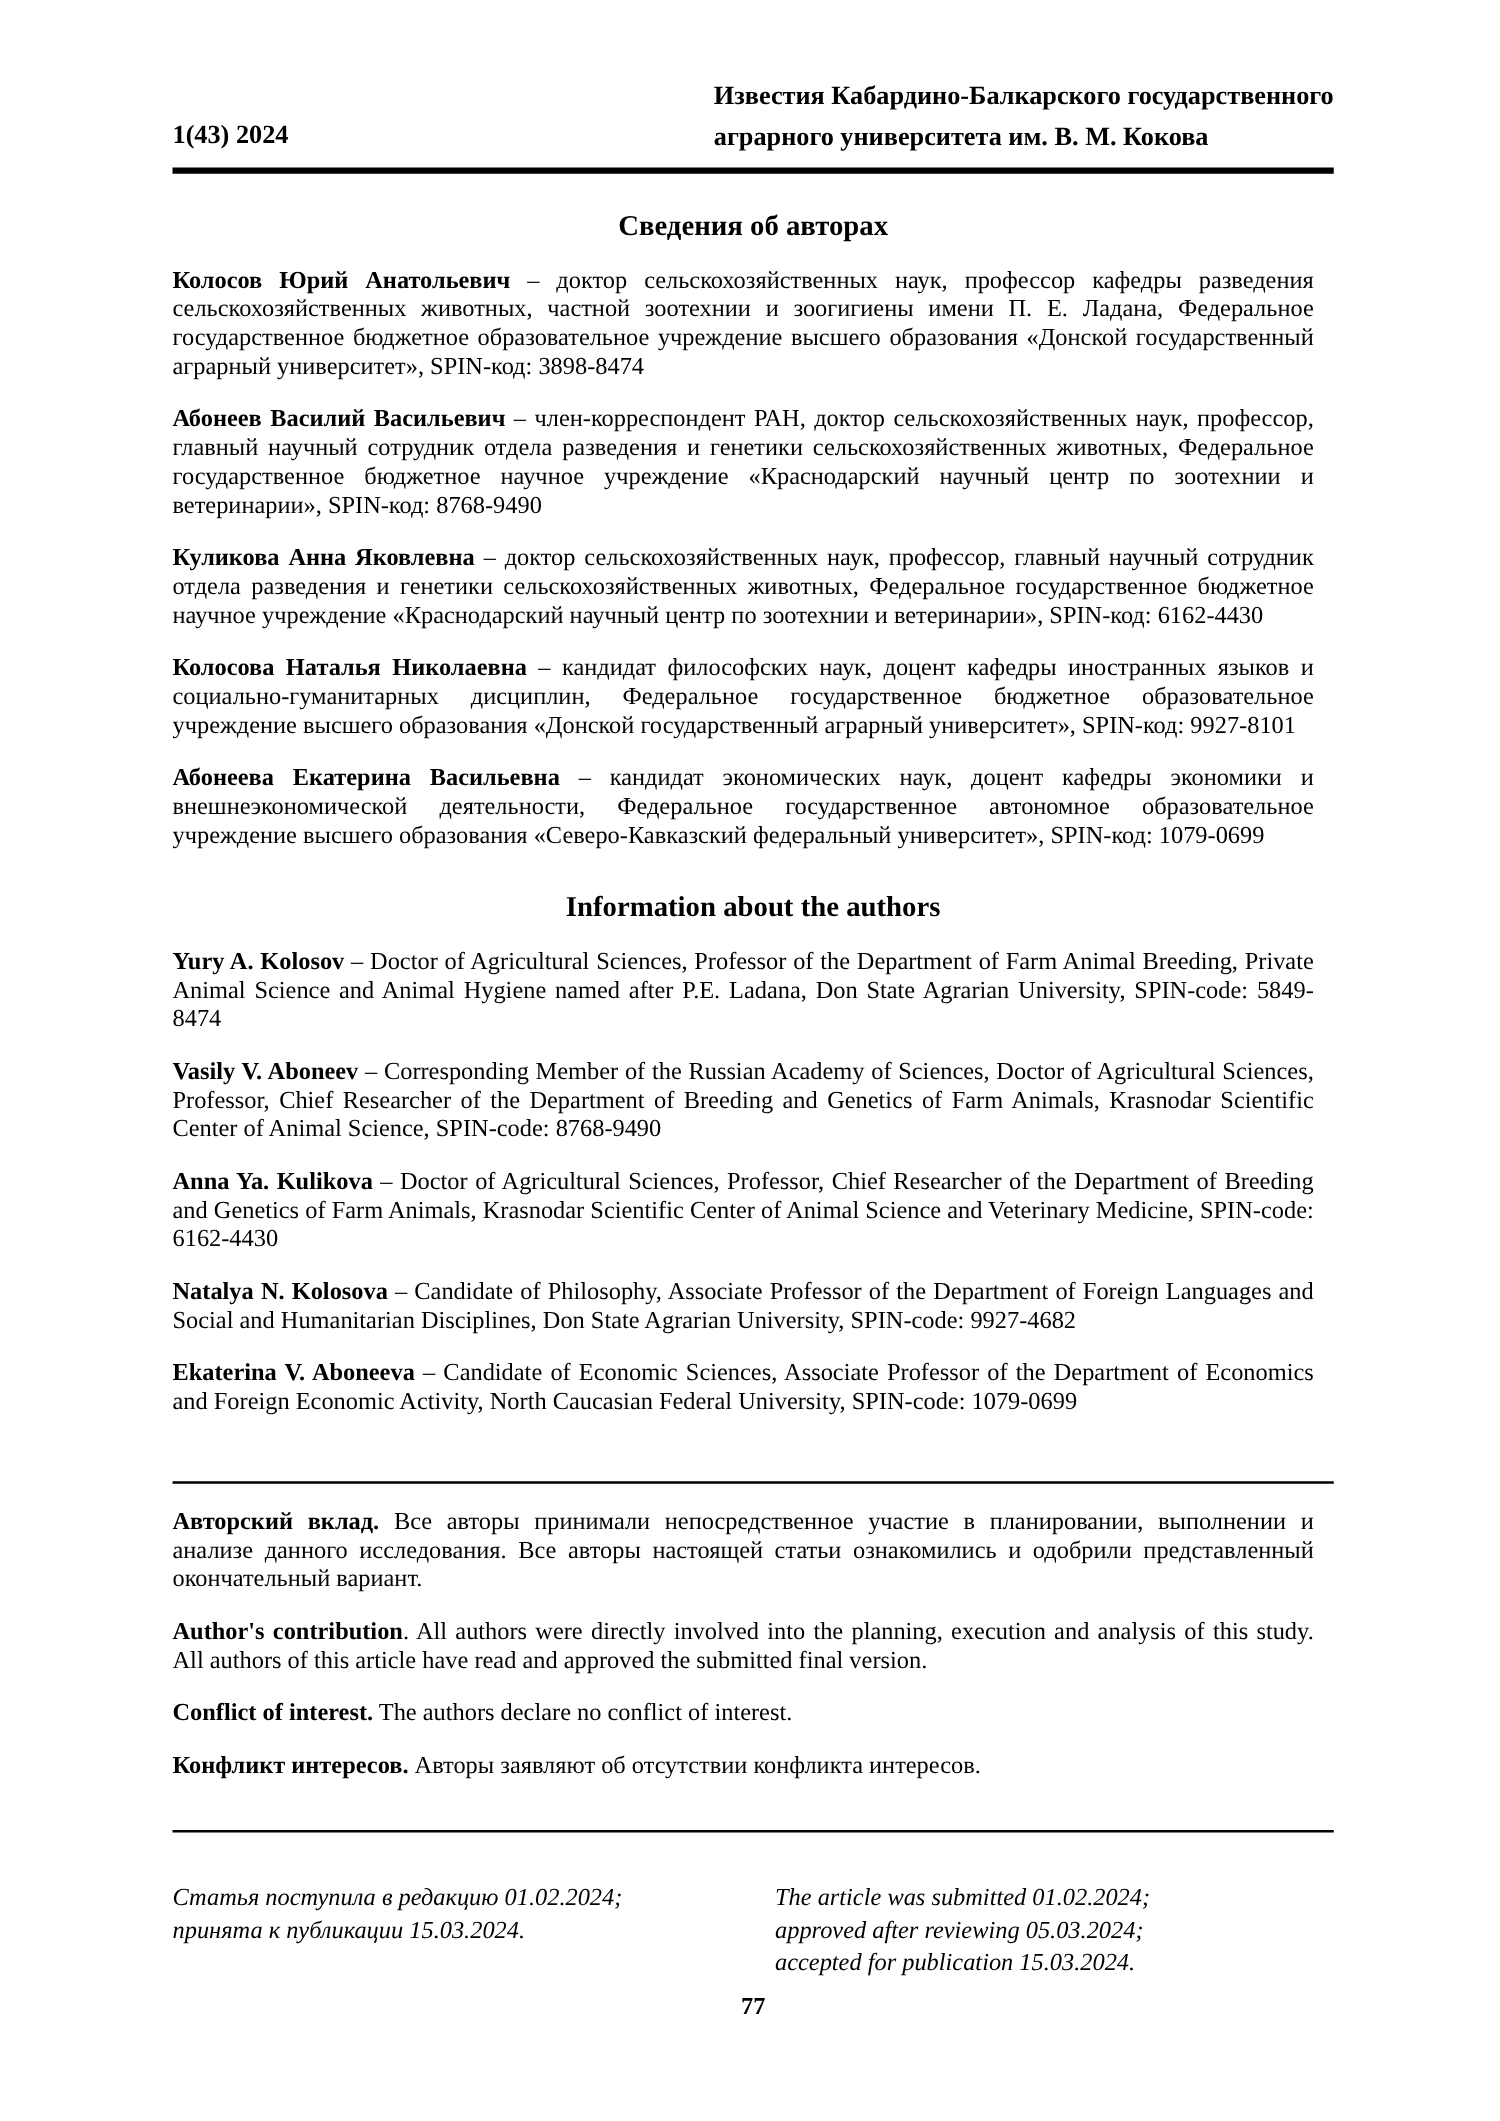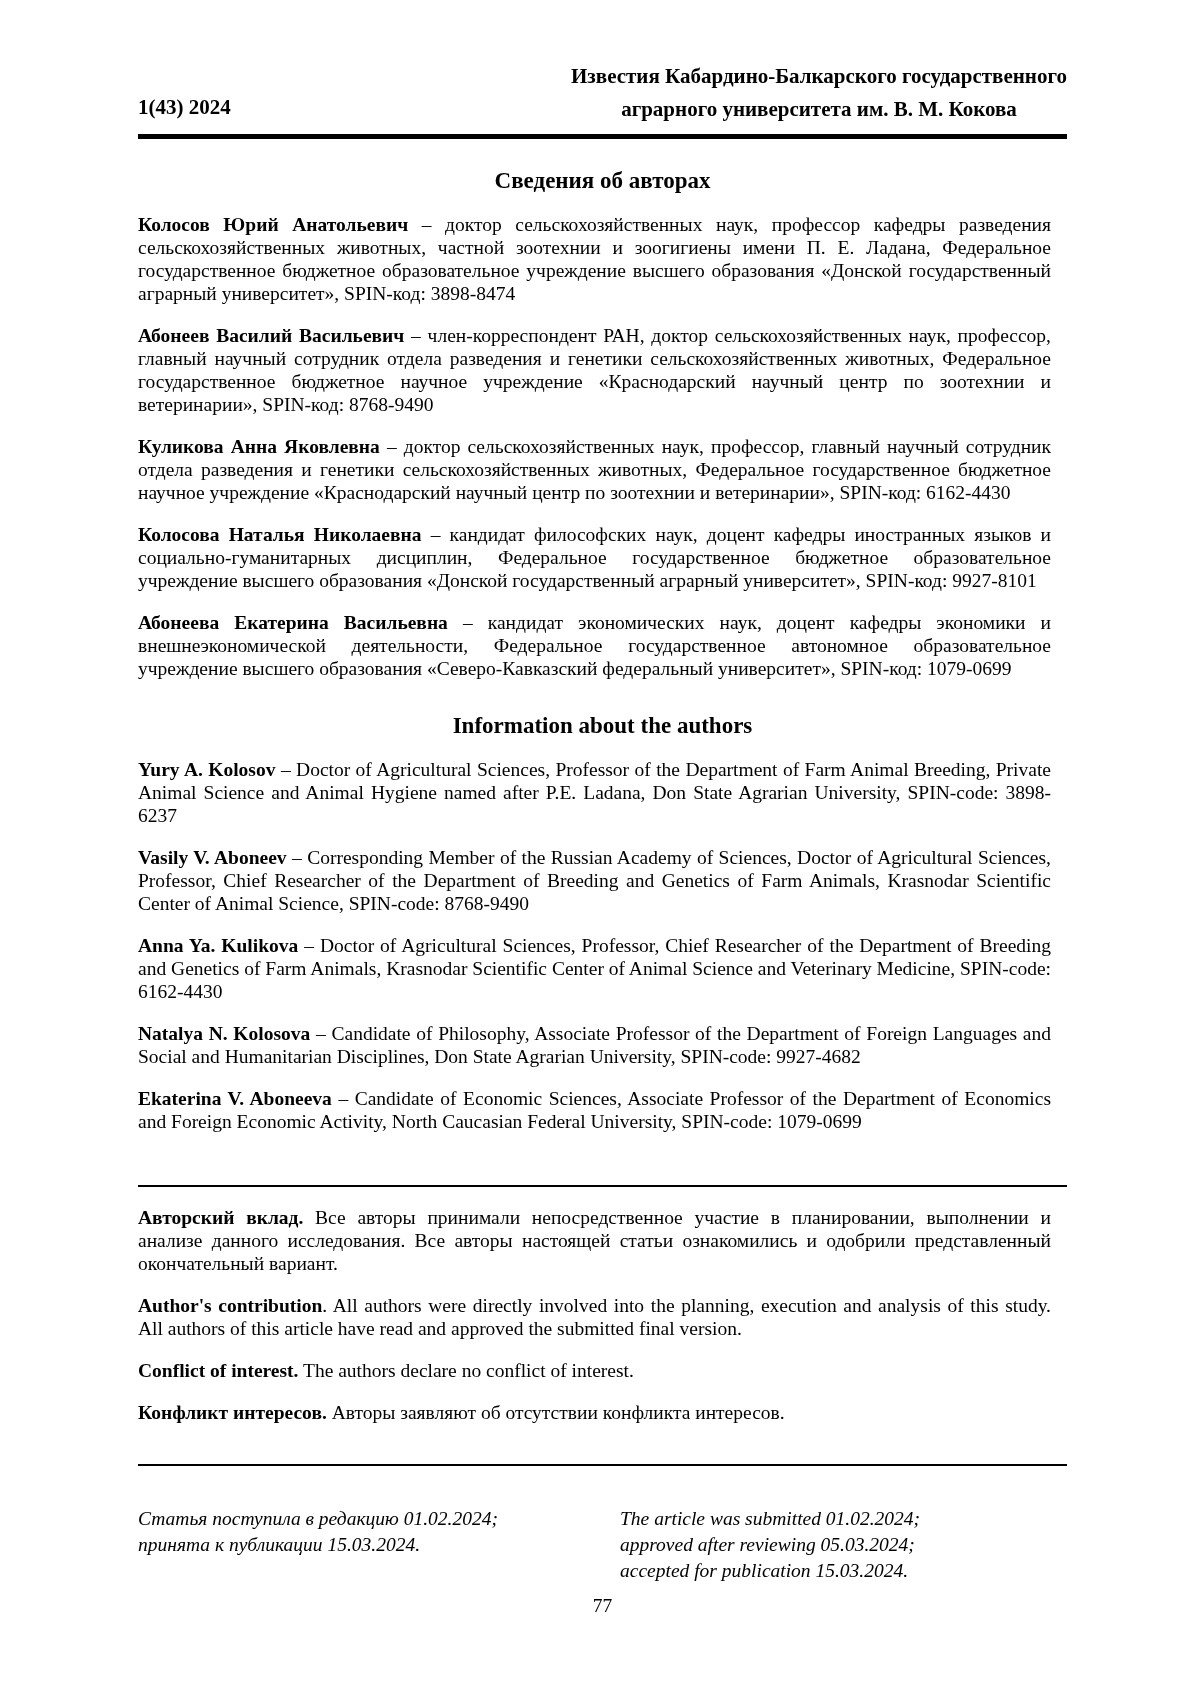--- a/index.html
+++ b/index.html
@@ -22,21 +22,21 @@
   }
   .page-header {
     display: flex;
     justify-content: space-between;
     align-items: flex-end;
     font-weight: bold;
     font-size: 21px;
     line-height: 1.55;
   }
   .issue { white-space: nowrap; padding-bottom: 2px; }
-  .journal-title { text-align: center; }
+  .journal-title { text-align: left; }
   .rule { background: #000000; border: 0; }
   .rule-thick { height: 5px; margin-top: 9px; }
   .rule-thin { height: 2px; }
   .rule-mid { margin-top: 52px; }
   .rule-low { margin-top: 40px; }
   .section-heading {
     margin: 28px 0 0 0;
     text-align: center;
     font-weight: bold;
     font-size: 23px;
@@ -53,20 +53,21 @@
     display: flex;
     margin-top: 40px;
     font-style: italic;
     line-height: 1.32;
   }
   .footer-col-ru { flex: 0 0 482px; }
   .footer-col-en { flex: 1 1 auto; }
   .page-number {
     margin-top: 10px;
     text-align: center;
+    font-weight: bold;
   }
 </style>
 </head>
 <body>
 
 <div class="page">
 
   <header class="page-header">
     <div class="issue">1(43) 2024</div>
     <div class="journal-title">
@@ -80,21 +81,21 @@
   <h2 class="section-heading">Сведения об авторах</h2>
 
   <p class="para first-para"><b>Колосов Юрий Анатольевич</b><span> – доктор сельскохозяйственных наук, профессор кафедры разведения сельскохозяйственных животных, частной зоотехнии и зоогигиены имени П. Е. Ладана, Федеральное государственное бюджетное образовательное учреждение высшего образования «Донской государственный аграрный университет», SPIN-код: 3898-8474</span></p>
   <p class="para"><b>Абонеев Василий Васильевич</b><span> – член-корреспондент РАН, доктор сельскохозяйственных наук, профессор, главный научный сотрудник отдела разведения и генетики сельскохозяйственных животных, Федеральное государственное бюджетное научное учреждение «Краснодарский научный центр по зоотехнии и ветеринарии», SPIN-код: 8768-9490</span></p>
   <p class="para"><b>Куликова Анна Яковлевна</b><span> – доктор сельскохозяйственных наук, профессор, главный научный сотрудник отдела разведения и генетики сельскохозяйственных животных, Федеральное государственное бюджетное научное учреждение «Краснодарский научный центр по зоотехнии и ветеринарии», SPIN-код: 6162-4430</span></p>
   <p class="para"><b>Колосова Наталья Николаевна</b><span> – кандидат философских наук, доцент кафедры иностранных языков и социально-гуманитарных дисциплин, Федеральное государственное бюджетное образовательное учреждение высшего образования «Донской государственный аграрный университет», SPIN-код: 9927-8101</span></p>
   <p class="para"><b>Абонеева Екатерина Васильевна</b><span> – кандидат экономических наук, доцент кафедры экономики и внешнеэкономической деятельности, Федеральное государственное автономное образовательное учреждение высшего образования «Северо-Кавказский федеральный университет», SPIN-код: 1079-0699</span></p>
 
   <h2 class="section-heading section-heading-en">Information about the authors</h2>
 
-  <p class="para first-para"><b>Yury A. Kolosov</b><span> – Doctor of Agricultural Sciences, Professor of the Department of Farm Animal Breeding, Private Animal Science and Animal Hygiene named after P.E. Ladana, Don State Agrarian University, SPIN-code: 3898-6237</span></p>
+  <p class="para first-para"><b>Yury A. Kolosov</b><span> – Doctor of Agricultural Sciences, Professor of the Department of Farm Animal Breeding, Private Animal Science and Animal Hygiene named after P.E. Ladana, Don State Agrarian University, SPIN-code: 5849-8474</span></p>
   <p class="para"><b>Vasily V. Aboneev</b><span> – Corresponding Member of the Russian Academy of Sciences, Doctor of Agricultural Sciences, Professor, Chief Researcher of the Department of Breeding and Genetics of Farm Animals, Krasnodar Scientific Center of Animal Science, SPIN-code: 8768-9490</span></p>
   <p class="para"><b>Anna Ya. Kulikova</b><span> – Doctor of Agricultural Sciences, Professor, Chief Researcher of the Department of Breeding and Genetics of Farm Animals, Krasnodar Scientific Center of Animal Science and Veterinary Medicine, SPIN-code: 6162-4430</span></p>
   <p class="para"><b>Natalya N. Kolosova</b><span> – Candidate of Philosophy, Associate Professor of the Department of Foreign Languages and Social and Humanitarian Disciplines, Don State Agrarian University, SPIN-code: 9927-4682</span></p>
   <p class="para"><b>Ekaterina V. Aboneeva</b><span> – Candidate of Economic Sciences, Associate Professor of the Department of Economics and Foreign Economic Activity, North Caucasian Federal University, SPIN-code: 1079-0699</span></p>
 
   <div class="rule rule-thin rule-mid"></div>
 
   <p class="para statement-block"><b>Авторский вклад.</b><span> Все авторы принимали непосредственное участие в планировании, выполнении и анализе данного исследования. Все авторы настоящей статьи ознакомились и одобрили представленный окончательный вариант.</span></p>
   <p class="para"><b>Author's contribution</b><span>. All authors were directly involved into the planning, execution and analysis of this study. All authors of this article have read and approved the submitted final version.</span></p>
   <p class="para"><b>Conflict of interest.</b><span> The authors declare no conflict of interest.</span></p>

